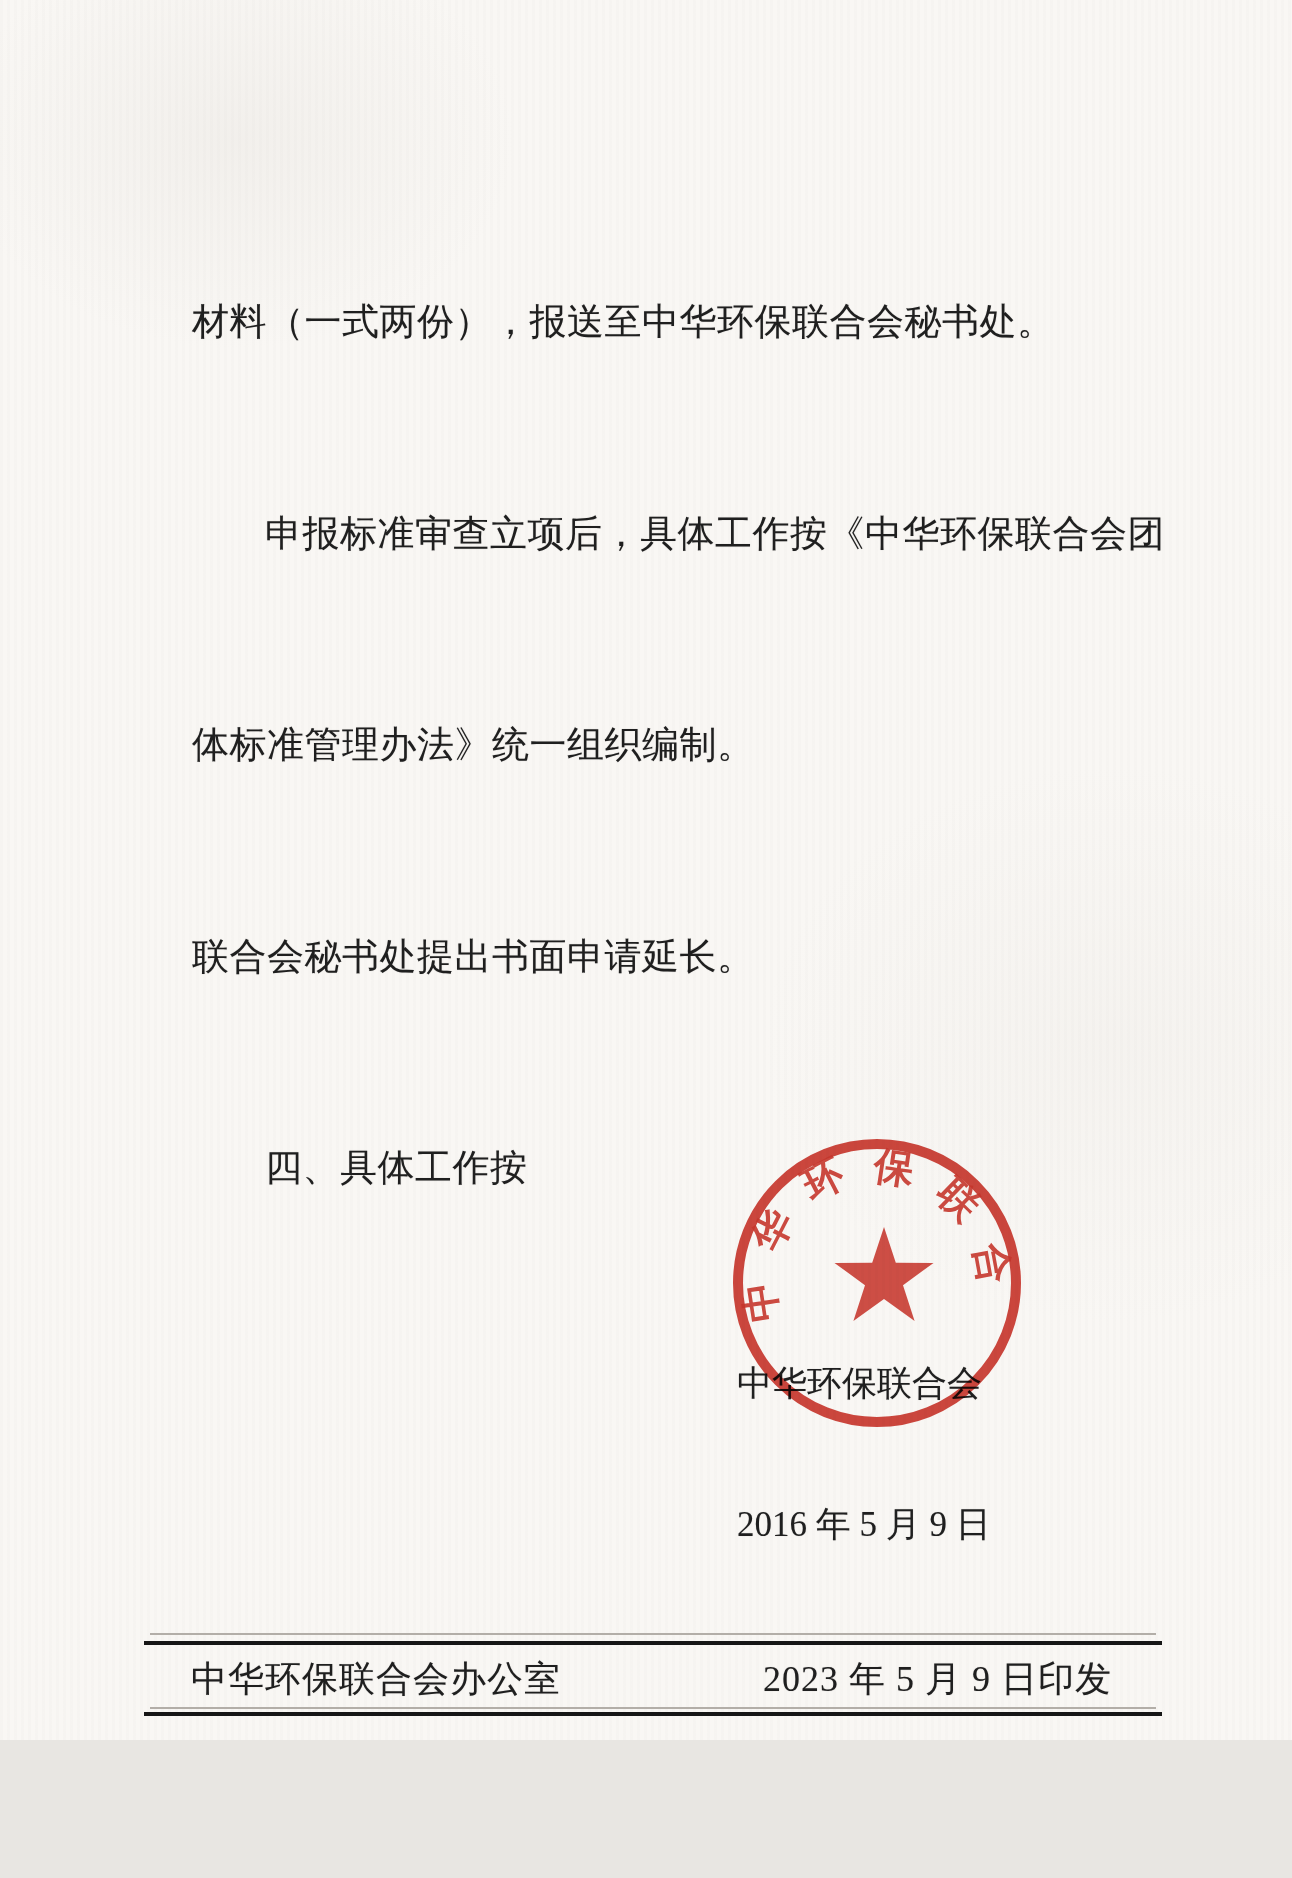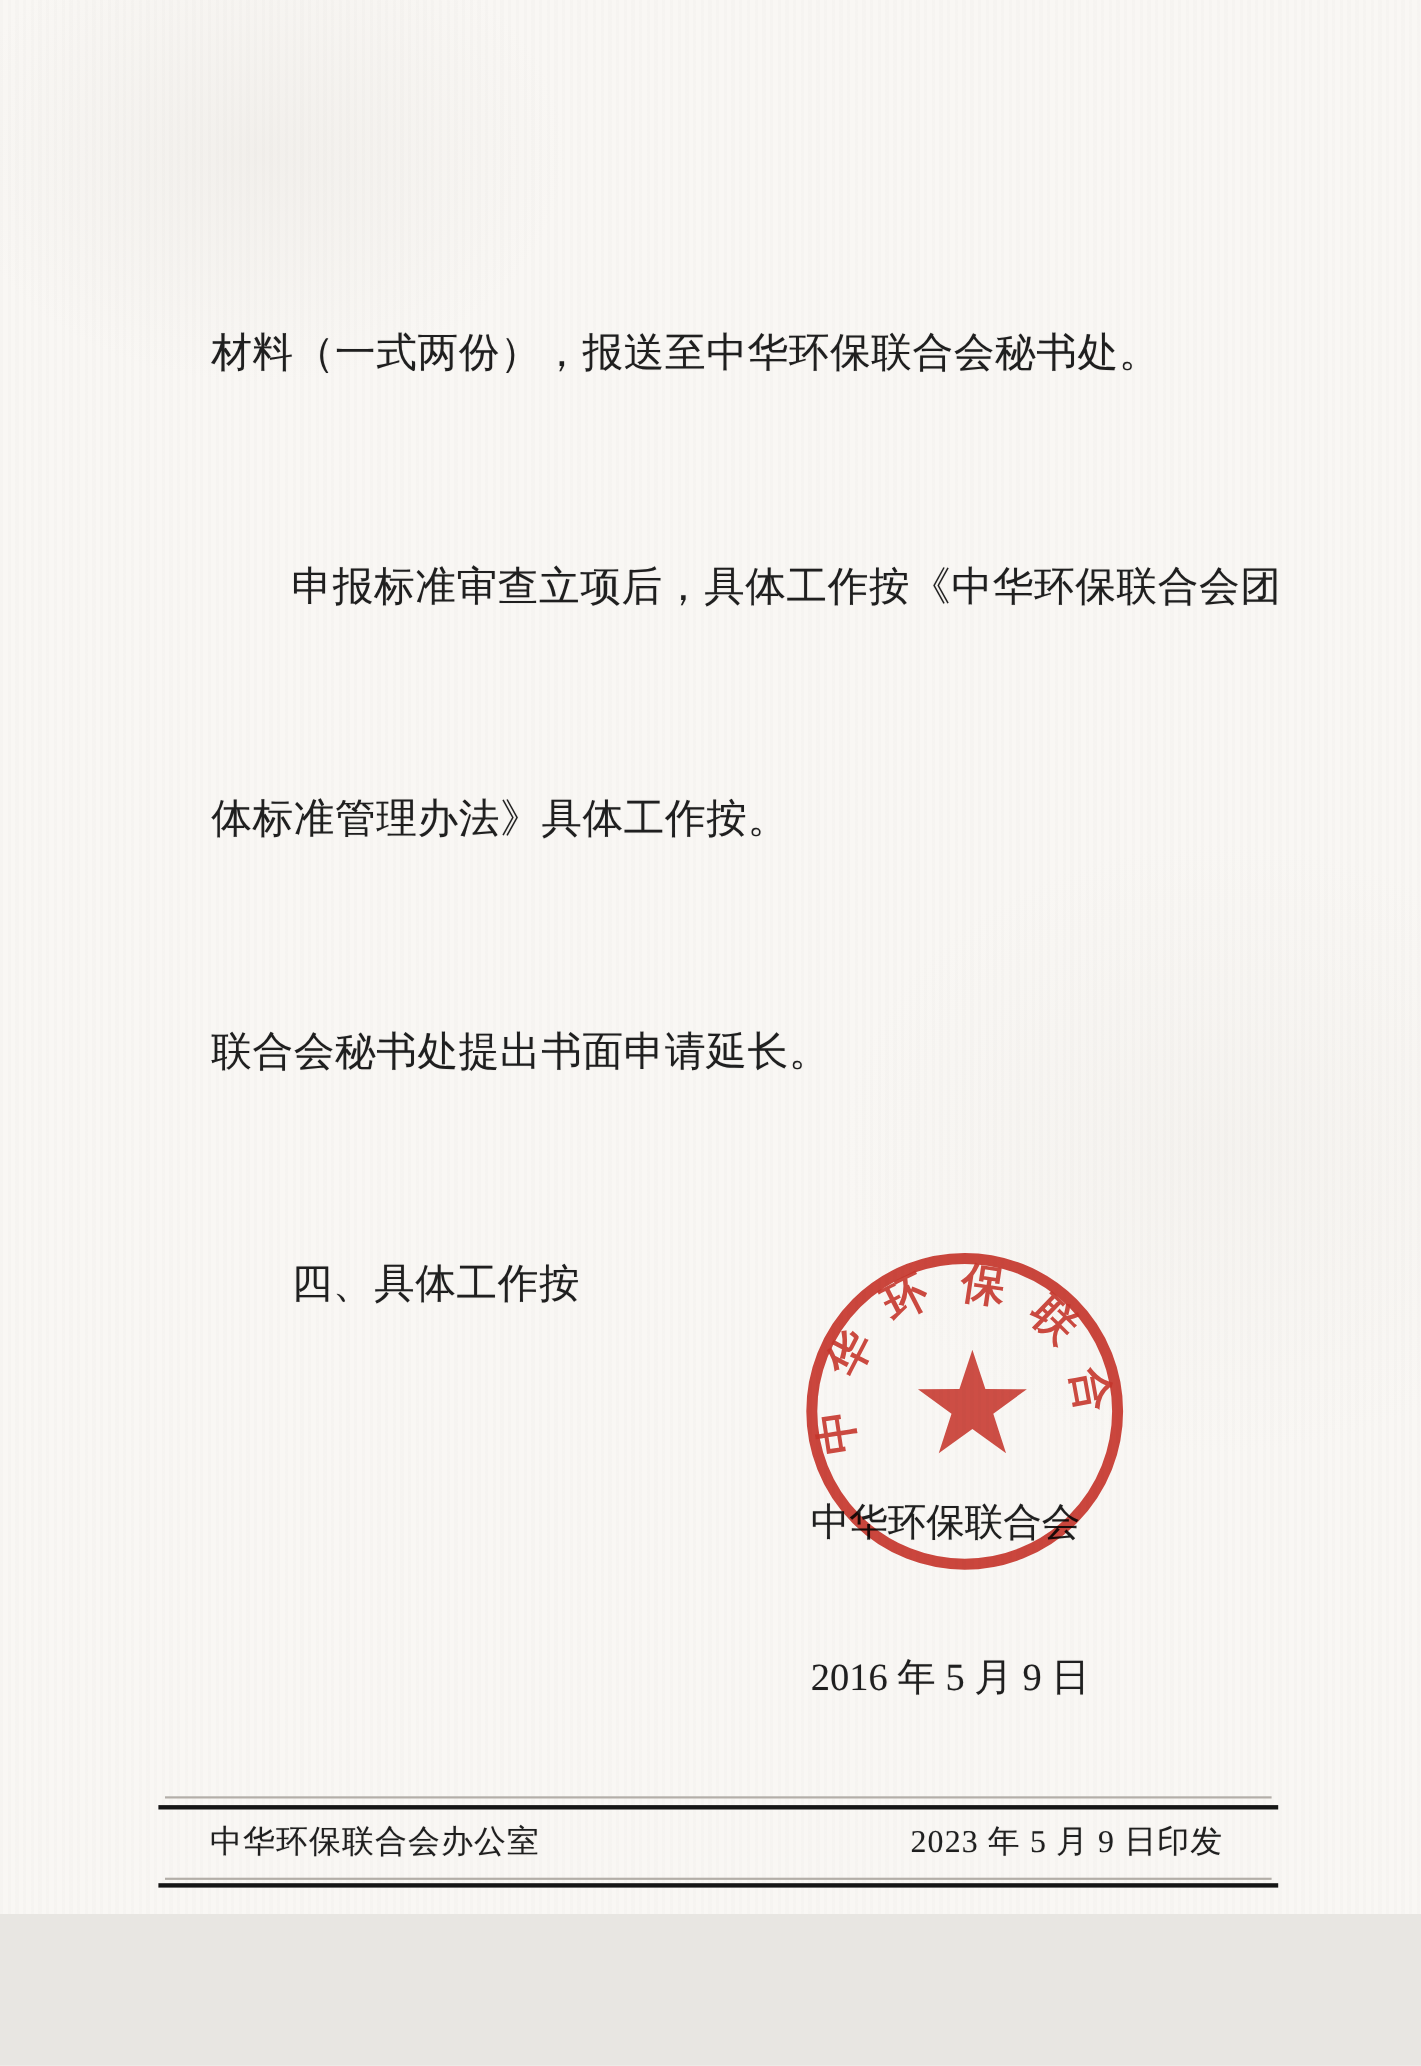--- a/index.html
+++ b/index.html
@@ -45,40 +45,40 @@
   }
   .seal-svg text{
     font-family:"Liberation Serif","DejaVu Serif",serif;
     font-weight:bold;
   }
   
   .rule{position:absolute;left:144px;width:1018px;background:#161616;height:4px;}
   .rule-ghost{position:absolute;left:150px;width:1006px;background:#b3aea8;height:2px;}
   .footer-row{
     position:absolute;left:144px;top:1655px;width:1018px;height:40px;
-    font-size:29px;letter-spacing:1px;white-space:pre;
+    font-size:36px;letter-spacing:1px;white-space:pre;
     text-shadow:0 0 1px rgba(30,30,30,.25);
   }
   .footer-office{position:absolute;left:47px;top:0;}
   .footer-printdate{position:absolute;right:50px;top:0;text-align:center;}
   .page-num{
     position:absolute;left:0;top:1748px;width:1292px;
     text-align:center;font-size:32px;letter-spacing:4px;
     text-shadow:0 0 1px rgba(30,30,30,.25);
   }
 </style>
 </head>
 <body>
 
 <div class="page">
 
   <div class="doc-body">
     <div class="line">材料（一式两份），报送至中华环保联合会秘书处。</div>
     <div class="line indent">申报标准审查立项后，具体工作按《中华环保联合会团</div>
-    <div class="line">体标准管理办法》具体工作按。</div>
+    <div class="line">体标准管理办法》统一组织编制。</div>
     <div class="line">联合会秘书处提出书面申请延长。</div>
     <div class="line indent">四、具体工作按</div>
     
     
     
   </div>
 
   <div class="seal-text">
     <div>中华环保联合会</div>
     <div>2016 年 5 月 9 日</div>

